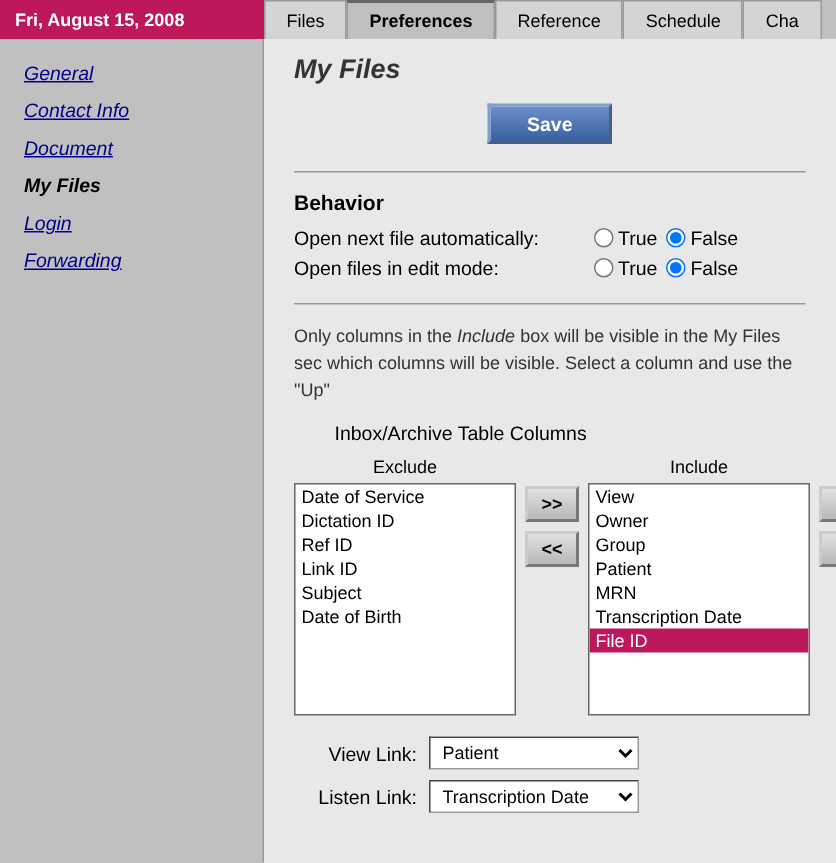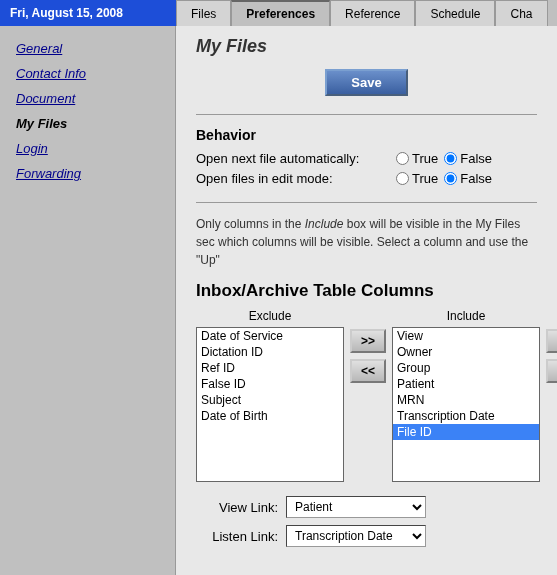--- a/index.html
+++ b/index.html
@@ -6,21 +6,21 @@
     body { font-family: Arial, sans-serif; font-size: 13px; background: #c0c0c0; width: 557px; height: 575px; overflow: hidden; }
 
     
     .top-bar {
       display: flex;
       align-items: stretch;
       height: 26px;
       background: #c0c0c0;
     }
     .date-label {
-      background: #1d4ed8;
+      background: #be185d;
       color: white;
       font-size: 12px;
       font-weight: bold;
       padding: 4px 10px;
       display: flex;
       align-items: center;
       width: 176px;
       flex-shrink: 0;
     }
     .nav-tabs {
@@ -142,23 +142,24 @@
     .info-text {
       font-size: 12px;
       color: #333;
       margin-bottom: 12px;
       line-height: 1.5;
     }
     .info-text em { font-style: italic; }
 
     .columns-section { }
     .columns-title {
-      font-weight: bold;
-      font-size: 17px;
+      font-weight: normal;
+      font-size: 13px;
       margin-bottom: 8px;
+      margin-left: 27px;
     }
 
     .columns-layout {
       display: flex;
       align-items: flex-start;
       gap: 6px;
     }
     .col-box {
       display: flex;
       flex-direction: column;
@@ -175,21 +176,21 @@
       width: 148px;
       height: 155px;
       overflow-y: auto;
       font-size: 12px;
     }
     .list-item {
       padding: 1px 4px;
       cursor: pointer;
       color: #000;
     }
-    .list-item.selected { background: #3b82f6; color: white; }
+    .list-item.selected { background: #be185d; color: white; }
 
     .move-btns {
       display: flex;
       flex-direction: column;
       align-items: center;
       justify-content: center;
       gap: 6px;
       margin-top: 20px;
     }
     .move-btn {
@@ -316,21 +317,21 @@
       <div class="columns-title">Inbox/Archive Table Columns</div>
 
       <div class="columns-layout">
 
         <div class="col-box">
           <div class="col-label">Exclude</div>
           <div class="list-box">
             <div class="list-item">Date of Service</div>
             <div class="list-item">Dictation ID</div>
             <div class="list-item">Ref ID</div>
-            <div class="list-item">False ID</div>
+            <div class="list-item">Link ID</div>
             <div class="list-item">Subject</div>
             <div class="list-item">Date of Birth</div>
           </div>
         </div>
 
         <div class="move-btns">
           <button class="move-btn">&gt;&gt;</button>
           <button class="move-btn">&lt;&lt;</button>
         </div>
 

